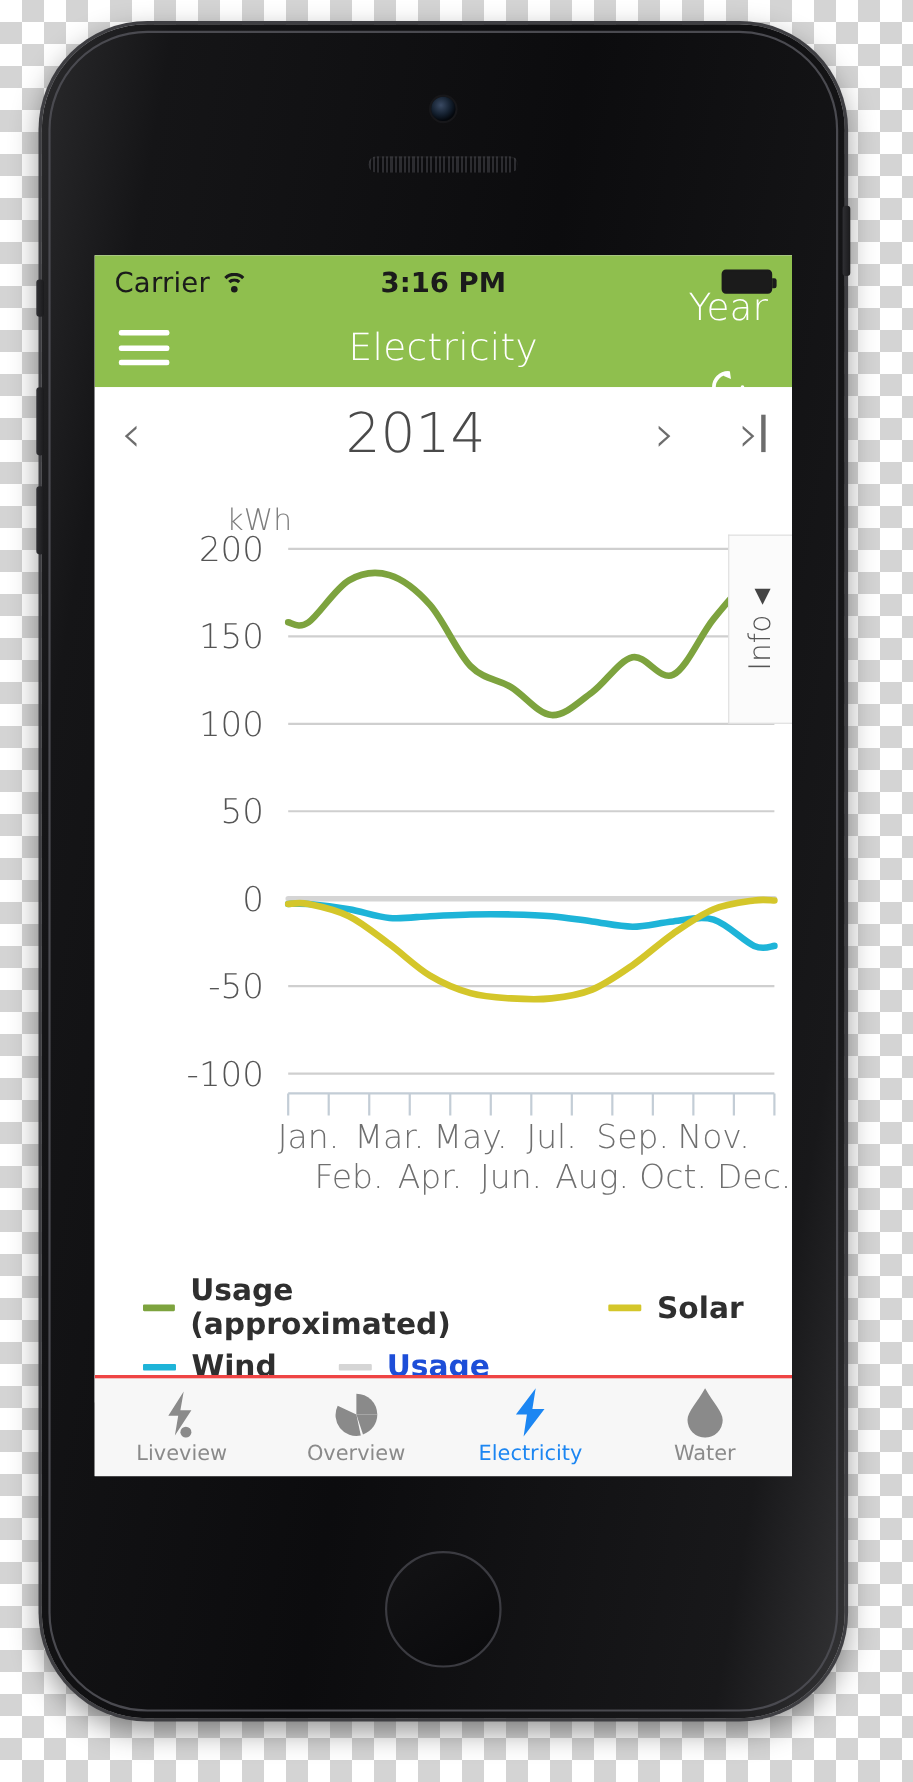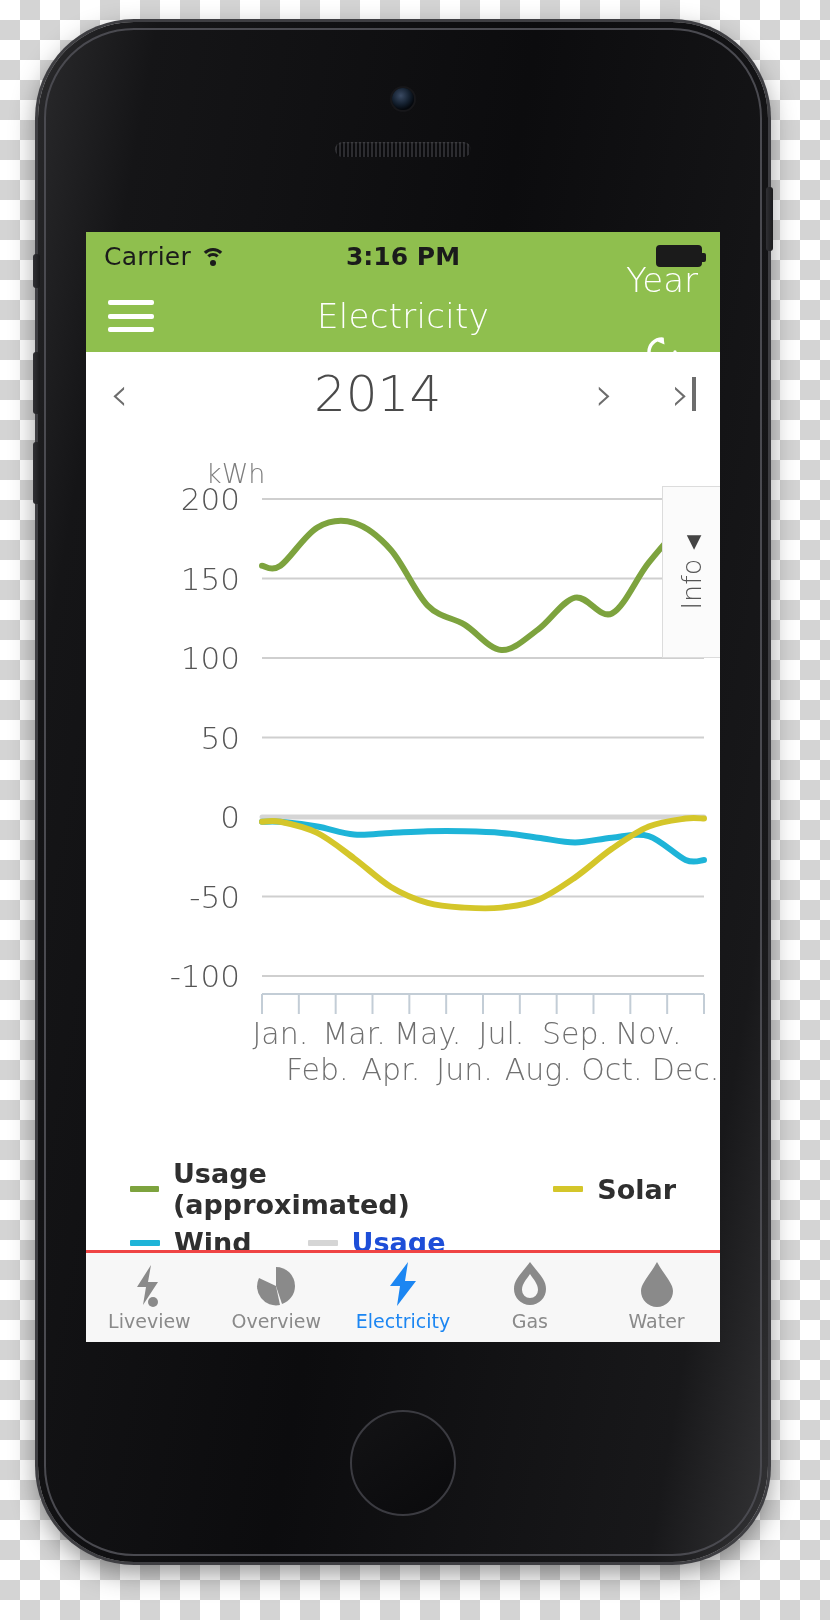--- a/index.html
+++ b/index.html
@@ -330,28 +330,20 @@
         <div class="tab active">
           <span class="tab-icon">
             <svg width="38" height="46" viewBox="0 0 38 46">
               <path d="M24 1 L6 25 H16 L13 45 L32 20 H21 Z" fill="#1c86f2"></path>
             </svg>
           </span>
           <span class="tab-label">Electricity</span>
         </div>
         <div class="tab">
           <span class="tab-icon">
-            <svg width="40" height="46" viewBox="0 0 40 46">
-              <path d="M20 1 C12 12 4 18 4 28 a16 16 0 0 0 32 0 C36 18 28 12 20 1 Z M20 13 c4 6 8 10 8 16 a8 8 0 0 1 -16 0 c0 -6 4 -10 8 -16 Z" fill="#8a8a8a"></path>
-            </svg>
-          </span>
-          <span class="tab-label">Gas</span>
-        </div>
-        <div class="tab">
-          <span class="tab-icon">
             <svg width="36" height="46" viewBox="0 0 36 46">
               <path d="M18 1 C11 14 2 22 2 30 a16 16 0 0 0 32 0 C34 22 25 14 18 1 Z" fill="#8a8a8a"></path>
             </svg>
           </span>
           <span class="tab-label">Water</span>
         </div>
       </div>
 
   </div>
 </div>

